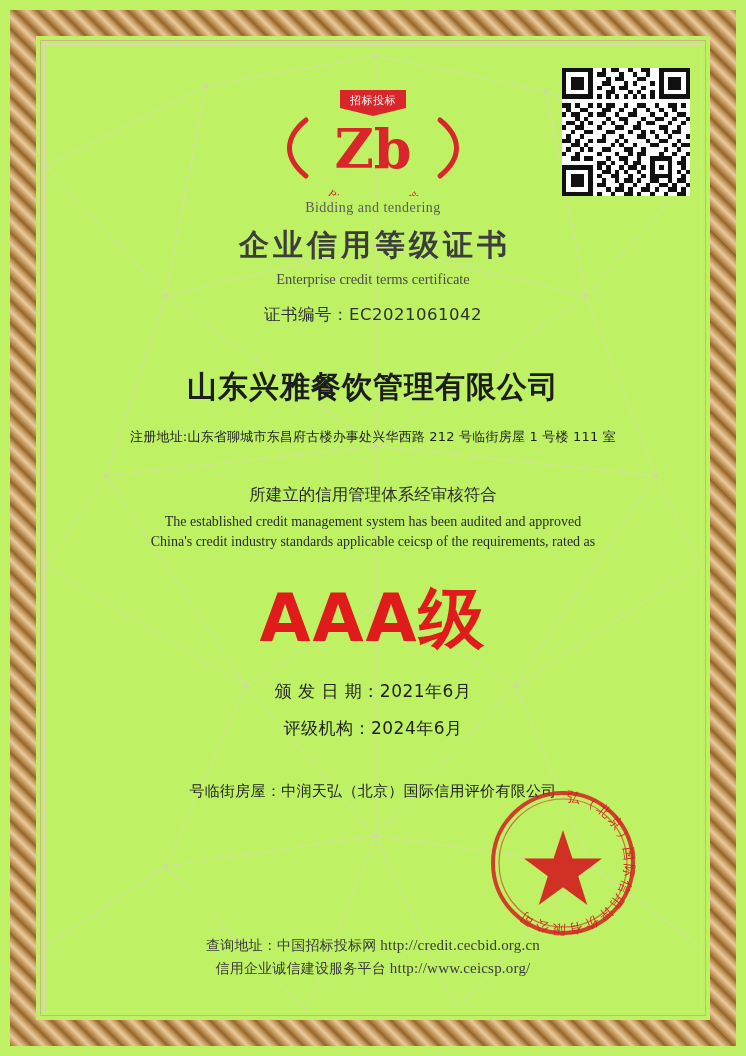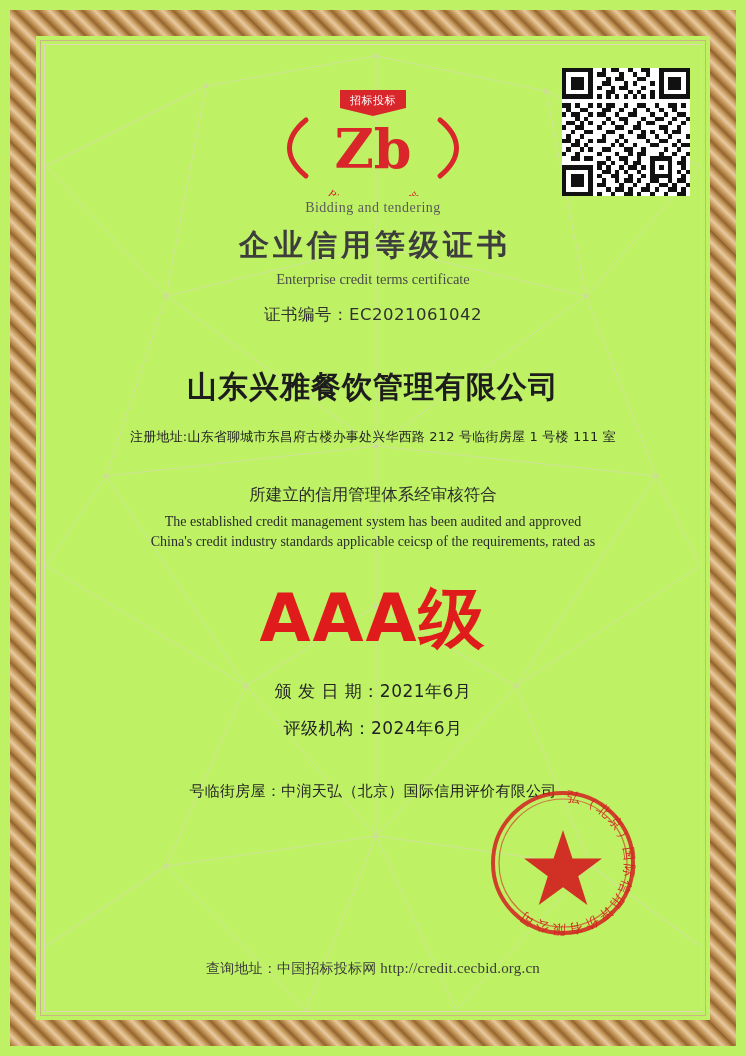--- a/index.html
+++ b/index.html
@@ -582,16 +582,20 @@
 
         <path d="M75 42 L84.5 70.5 L114 70.5 L90.2 88.2 L99.3 117 L75 99.3 L50.7 117 L59.8 88.2 L36 70.5 L65.5 70.5 Z" fill="#d32020" opacity="0.92"></path>
       </svg>
     </div>
 
     <div class="footer">
       <div class="footer-row">
         <span class="lbl">查询地址：中国招标投标网</span>
         <span class="url">http://credit.cecbid.org.cn</span>
       </div>
+      <div class="footer-row">
+        <span class="lbl">信用企业诚信建设服务平台</span>
+        <span class="url">http://www.ceicsp.org/</span>
+      </div>
     </div>
 
   </div>
 </div>
 
 </body></html>

